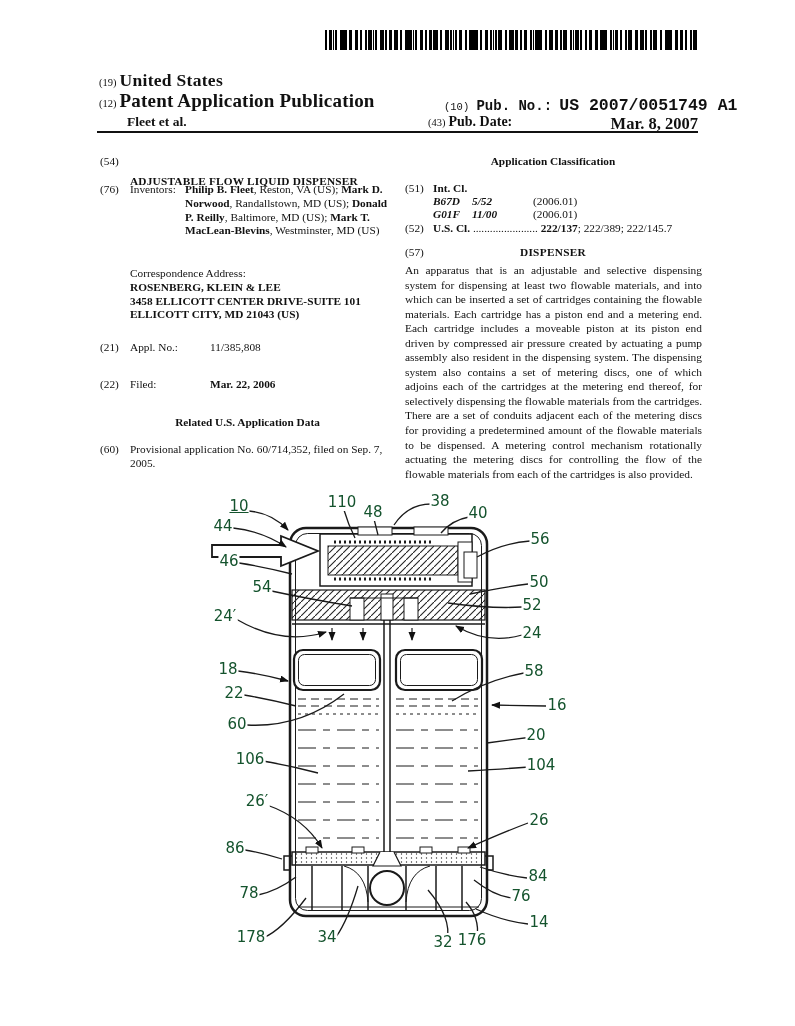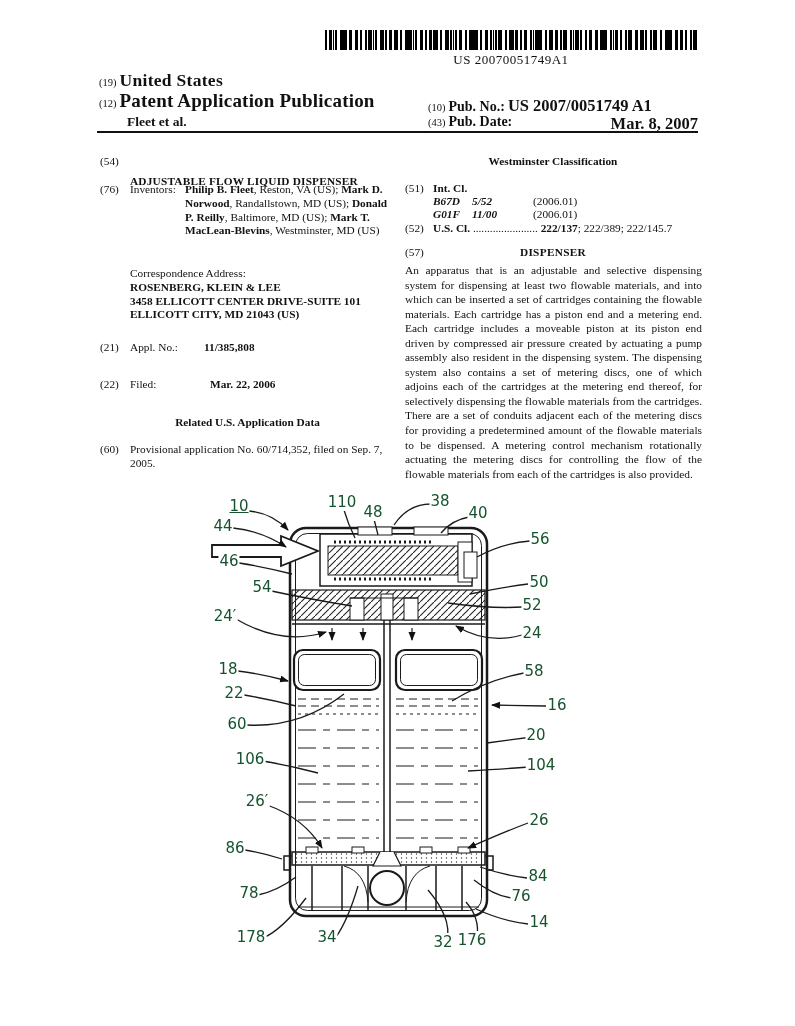--- a/index.html
+++ b/index.html
@@ -19,41 +19,41 @@
       repeating-linear-gradient(90deg,#000 0 1px,rgba(0,0,0,0) 1px 8px),
       repeating-linear-gradient(90deg,rgba(0,0,0,0) 0 4px,#000 4px 7px,rgba(0,0,0,0) 7px 13px);
   }
   .barcode-num { left:325px; top:52px; width:372px; text-align:center; font-size:13px; letter-spacing:0.5px; }
   .tag { font-size:10.5px; }
   .hdr-country { left:99px; top:70px; font-size:12px; }
   .hdr-country .big { font-size:17.5px; font-weight:bold; letter-spacing:0.3px; }
   .hdr-doctype { left:99px; top:90px; font-size:12px; }
   .hdr-doctype .big { font-size:19px; font-weight:bold; letter-spacing:0.2px; }
   .hdr-authors { left:127px; top:114px; font-size:13.5px; font-weight:bold; }
-  .hdr-pubno { left:428px; top:96px; width:270px; font-size:12px; white-space:nowrap; }
+  .hdr-pubno { left:444px; top:96px; width:270px; font-size:12px; white-space:nowrap;font-family:Liberation Mono, monospace; }
   .hdr-pubno .lbl { font-size:14px; font-weight:bold; }
   .hdr-pubno .val { font-size:16.5px; font-weight:bold; }
   .hdr-pubdate { left:428px; top:114px; width:270px; font-size:12px; }
   .hdr-pubdate .lbl { font-size:14px; font-weight:bold; }
   .hdr-pubdate .val { font-size:16.5px; font-weight:bold; float:right; }
   .hdr-rule { left:97px; top:131px; width:601px; height:0; border-top:2.5px solid #111; }
 
   
   .fs { font-size:11.3px; line-height:13.8px; }
   .b { font-weight:bold; }
   .bi { font-weight:bold; font-style:italic; }
   .coltag { left:100px; width:28px; }
   .rcoltag { left:405px; width:28px; }
 
   .title-text { left:130px; top:155px; width:265px; font-weight:bold; letter-spacing:0.2px;margin-top:20px; }
   .inv-label { left:130px; top:183px; }
   .inv-block { left:185px; top:183px; width:208px; }
   .corr-block { left:130px; top:267px; width:270px; }
   .appl-label { left:130px; top:341px; }
-  .appl-val { left:204px; top:341px; font-weight:bold; }
+  .appl-val { left:210px; top:341px; font-weight:normal; }
   .filed-label { left:130px; top:378px; }
   .filed-val { left:210px; top:378px; font-weight:bold;font-family:Liberation Serif, serif; }
   .related-heading { left:100px; top:416px; width:295px; text-align:center; font-weight:bold; }
   .related-text { left:130px; top:443px; width:263px; }
 
   .class-heading { left:405px; top:155px; width:296px; text-align:center; font-weight:bold; }
   .intcl-label { left:433px; top:182px; font-weight:bold; }
   .intcl-row1 { top:195px; }
   .intcl-row2 { top:208px; }
   .intcl-code { left:433px; }
@@ -71,21 +71,20 @@
     white-space:nowrap; background:#fff; padding:0 1px;
   }
   .flabel.u { text-decoration:underline; }
 </style>
 </head>
 <body>
 
 <div class="page">
 
   <div class="abs barcode"></div>
-  <div class="abs barcode-num">US 20070051749A1</div>
 
   <div class="abs hdr-country">
     <span class="tag">(19)</span>
     <span class="big">United States</span>
   </div>
   <div class="abs hdr-doctype">
     <span class="tag">(12)</span>
     <span class="big">Patent Application Publication</span>
   </div>
   <div class="abs hdr-authors">Fleet et al.</div>
@@ -121,21 +120,21 @@
   <div class="abs fs appl-val">11/385,808</div>
 
   <div class="abs fs coltag" style="top:378px">(22)</div>
   <div class="abs fs filed-label">Filed:</div>
   <div class="abs fs filed-val">Mar. 22, 2006</div>
 
   <div class="abs fs related-heading">Related U.S. Application Data</div>
   <div class="abs fs coltag" style="top:443px">(60)</div>
   <div class="abs fs related-text">Provisional application No. 60/714,352, filed on Sep. 7, 2005.</div>
 
-  <div class="abs fs class-heading">Westminster Classification</div>
+  <div class="abs fs class-heading">Application Classification</div>
 
   <div class="abs fs rcoltag" style="top:182px">(51)</div>
   <div class="abs fs intcl-label">Int. Cl.</div>
   <div class="abs fs bi intcl-code intcl-row1">B67D</div>
   <div class="abs fs bi intcl-sub intcl-row1">5/52</div>
   <div class="abs fs intcl-year intcl-row1">(2006.01)</div>
   <div class="abs fs bi intcl-code intcl-row2">G01F</div>
   <div class="abs fs bi intcl-sub intcl-row2">11/00</div>
   <div class="abs fs intcl-year intcl-row2">(2006.01)</div>
 

